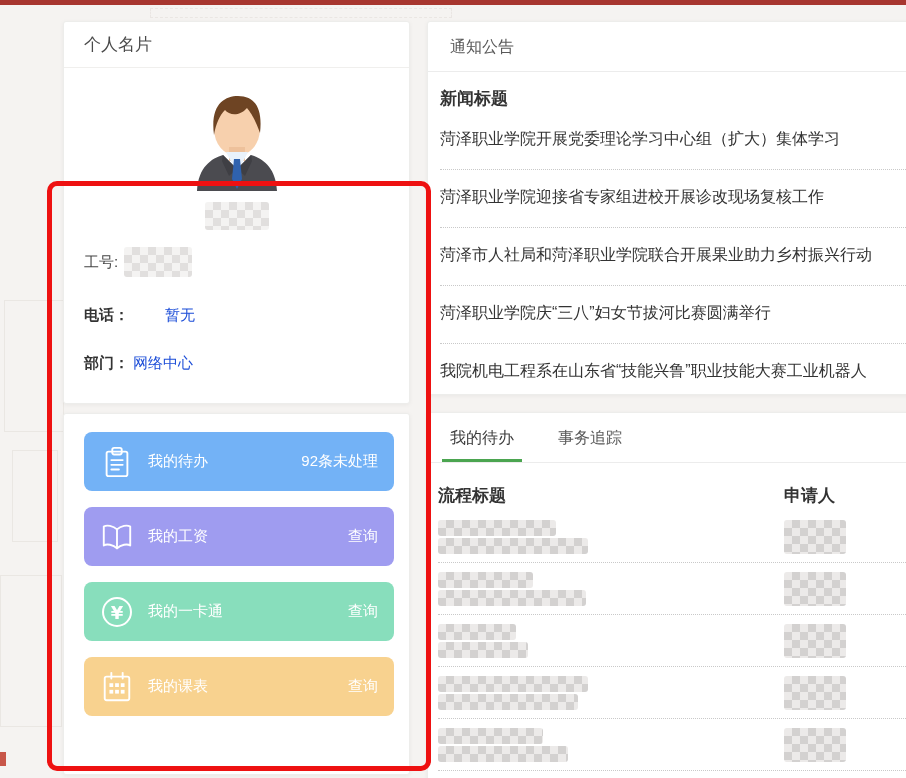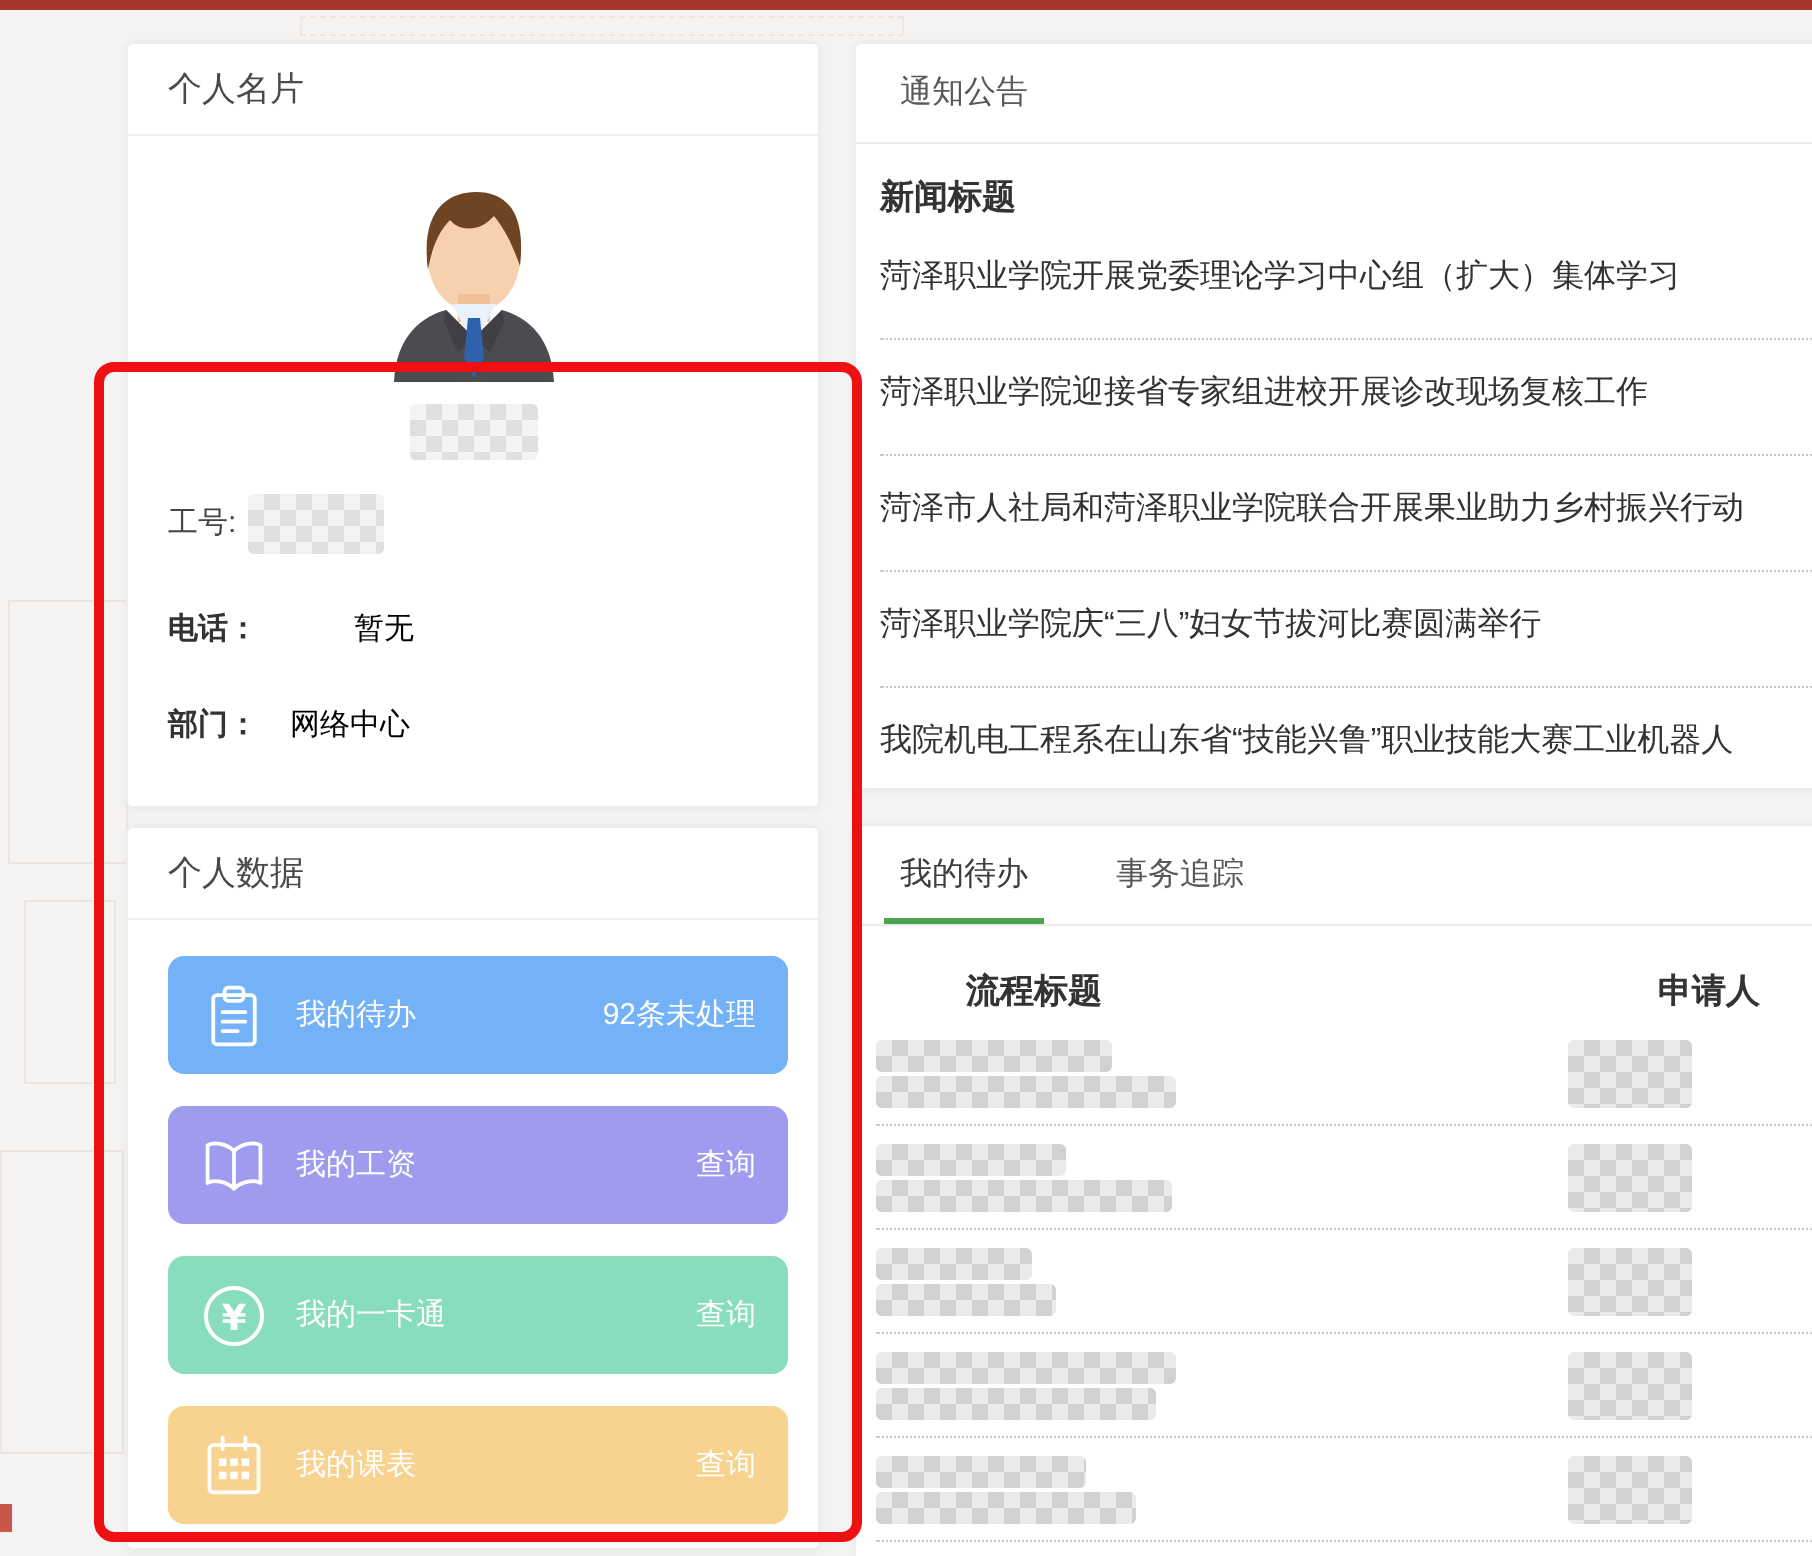--- a/index.html
+++ b/index.html
@@ -22,21 +22,21 @@
   #news-card{left:427px;top:21px;width:520px;height:374px;}
   #todo-card{left:427px;top:412px;width:520px;height:370px;}
   .card-title{padding:12px 20px 11px;font-size:17px;color:#4a4a4a;border-bottom:1px solid #f0efed;line-height:22px;}
   
   .avatar-wrap{display:flex;justify-content:center;margin-top:21px;height:102px;}
   .name-pix{width:64px;height:28px;margin:11px auto 0;}
   .fields{margin-top:16px;}
   .field-row{display:flex;align-items:center;padding:0 20px;font-size:15px;line-height:20px;}
   .field-row .lbl{color:#333;font-weight:bold;text-align:center;}
   .field-row .lbl.normal{font-weight:normal;color:#444;}
-  .field-row .val{color:#000000;margin-left:16px;}
+  .field-row .val{color:#1d4ed8;margin-left:4px;}
   .row-gonghao{height:32px;}
   .row-gonghao .pix{width:68px;height:30px;margin-left:6px;}
   .row-phone{margin-top:27px;gap:32px;}
   .row-dept{margin-top:28px;}
   
   .pix{
     background-image:
       linear-gradient(45deg,#e1dfde 25%,transparent 25%,transparent 75%,#e1dfde 75%),
       linear-gradient(45deg,#e1dfde 25%,#f4f3f2 25%,#f4f3f2 75%,#e1dfde 75%);
     background-size:16px 16px;background-position:0 0,8px 8px;border-radius:3px;
@@ -59,21 +59,21 @@
        border-bottom:3px solid transparent;cursor:pointer;white-space:nowrap;}
   .tab.active{color:#3d3d3d;border-bottom-color:#4ba550;}
   
   .news-header{font-size:17px;font-weight:bold;color:#333;padding:16px 12px 2px;line-height:22px;}
   .news-list{margin:0 12px;}
   .news-item{font-size:16px;color:#333;line-height:22px;padding:16px 0 19px;
              border-bottom:1px dotted #c9c9c9;white-space:nowrap;overflow:hidden;cursor:pointer;}
   .news-item:last-child{border-bottom:none;}
   
   .todo-cols{display:flex;padding:22px 10px 0;font-size:17px;font-weight:bold;color:#333;line-height:22px;}
-  .todo-cols .c1{width:346px;margin-left:45px;}
+  .todo-cols .c1{width:346px;}
   .todo-rows{margin:4px 10px 0;}
   .todo-row{display:flex;align-items:center;padding:9px 0 8px;border-bottom:1px dotted #c9c9c9;}
   .blob-left{width:346px;}
   .blob-left .line{height:16px;}
   .blob-left .line+.line{margin-top:2px;}
   .blob-right{width:62px;height:34px;}
   
   .annotation{position:absolute;left:47px;top:181px;width:384px;height:590px;box-sizing:border-box;
               border:5px solid #ee1111;border-radius:10px;z-index:40;pointer-events:none;}
 </style>
@@ -114,21 +114,20 @@
       <span class="val">暂无</span>
     </div>
     <div class="field-row row-dept">
       <span class="lbl">部门：</span>
       <span class="val">网络中心</span>
     </div>
   </div>
 </div>
 
 <div class="card" id="personal-data-card">
-  <div class="card-title">个人数据</div>
   <div class="pd-list" id="pd-list">
       <div class="pd-btn" style="background: rgb(115, 178, 246);">
         <span class="icon">
           <svg width="34" height="34" viewBox="0 0 36 36">
     <rect x="7" y="7" width="22" height="26" rx="2" stroke="#fff" stroke-width="2" fill="none" stroke-linecap="round" stroke-linejoin="round"></rect>
     <rect x="13" y="3" width="10" height="7" rx="2" stroke="#fff" stroke-width="2" fill="none" stroke-linecap="round" stroke-linejoin="round"></rect>
     <line x1="12" y1="16" x2="24" y2="16" stroke="#fff" stroke-width="2" fill="none" stroke-linecap="round" stroke-linejoin="round"></line>
             <line x1="12" y1="21" x2="24" y2="21" stroke="#fff" stroke-width="2" fill="none" stroke-linecap="round" stroke-linejoin="round"></line>
     <line x1="12" y1="26" x2="20" y2="26" stroke="#fff" stroke-width="2" fill="none" stroke-linecap="round" stroke-linejoin="round"></line>
           </svg>

